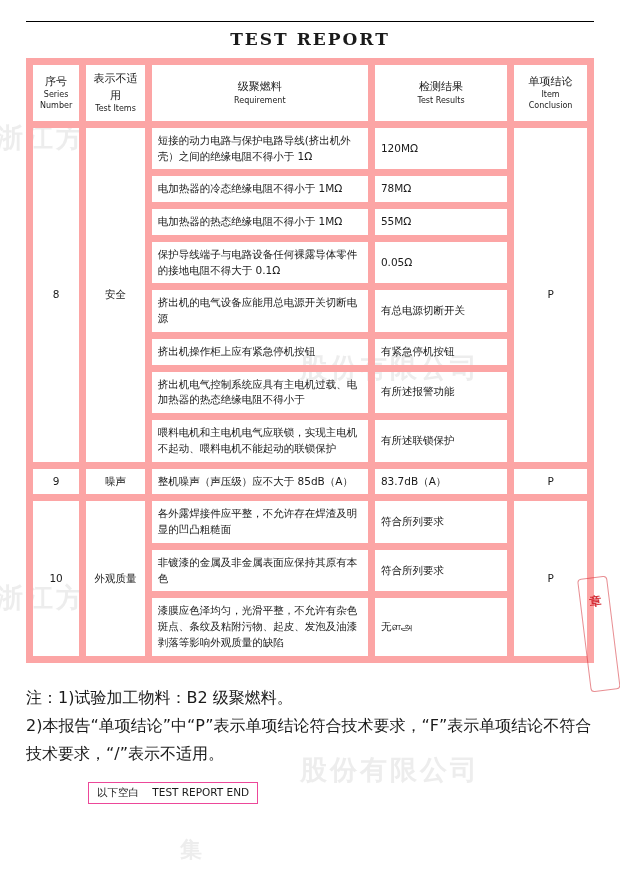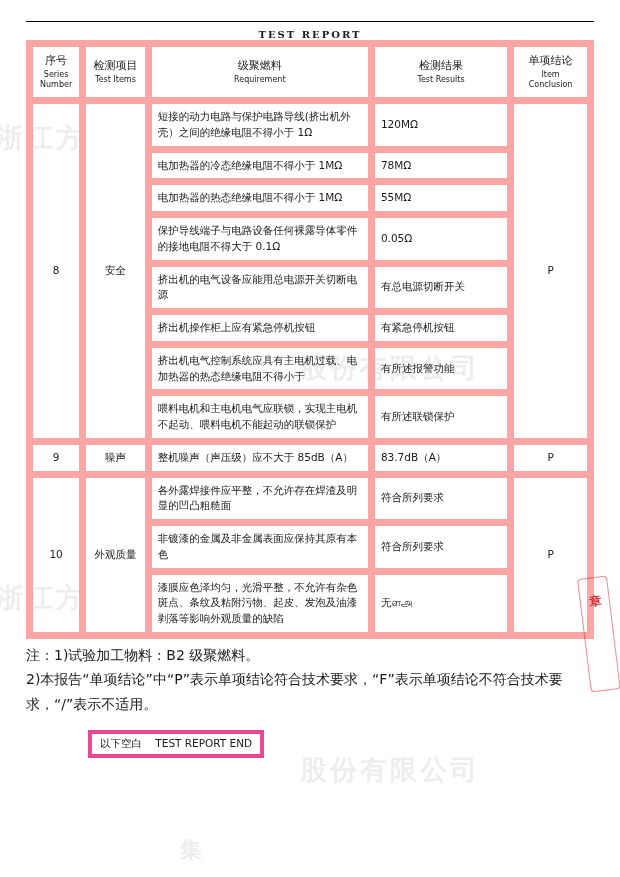--- a/index.html
+++ b/index.html
@@ -71,24 +71,25 @@
     font-size: 21px;
     font-weight: bold;
     letter-spacing: 10px;
     margin-top: 9px;
     font-family: "DejaVu Serif", "Liberation Serif", serif;
     position: relative;
     z-index: 2;
   }
   .title-en {
     text-align: center;
-    font-size: 10px;
+    font-size: 17px;
     font-weight: bold;
     letter-spacing: 2px;
     margin-top: 7px;
+    margin-bottom: 9px;
     font-family: "DejaVu Serif", "Liberation Serif", serif;
     position: relative;
     z-index: 2;
   }
 
   
   table.main {
     width: 100%;
     border-collapse: collapse;
     table-layout: fixed;
@@ -117,34 +118,34 @@
   col.c4 { width: 136px; }
   col.c5 { width: 78px; }
 
   td.c-center { text-align: center; }
   td.c-req { text-align: left; }
   td.c-res { }
   td.grp { text-align: center; font-size: 11px; }
 
   
   .notes {
-    margin-top: 4px;
-    font-size: 14px;
+    margin-top: 21px;
+    font-size: 16px;
     line-height: 1.75;
     position: relative;
     z-index: 2;
   }
   .notes div { white-space: normal; }
   .notes .n2 { text-indent: 0; }
 
   .end-box {
     margin-top: 14px;
     margin-left: 62px;
     display: inline-block;
-    border: 4px solid #ec4899;
+    border: 1px solid #ec4899;
     padding: 3px 8px;
     font-size: 10.5px;
     position: relative;
     z-index: 2;
   }
   .end-box .end-en { margin-left: 10px; }
 
   
   .seal {
     position: absolute;
@@ -204,21 +205,21 @@
         <col class="c4">
         <col class="c5">
     </colgroup>
     <thead>
       <tr>
         <th>
           <span class="th-cn">序号</span>
           <span class="th-en">Series<br>Number</span>
         </th>
         <th>
-          <span class="th-cn">检测项目</span>
+          <span class="th-cn">表示不适用</span>
           <span class="th-en">Test Items</span>
         </th>
         <th>
           <span class="th-cn">级聚燃料</span>
           <span class="th-en">Requirement</span>
         </th>
         <th>
           <span class="th-cn">检测结果</span>
           <span class="th-en">Test Results</span>
         </th>

